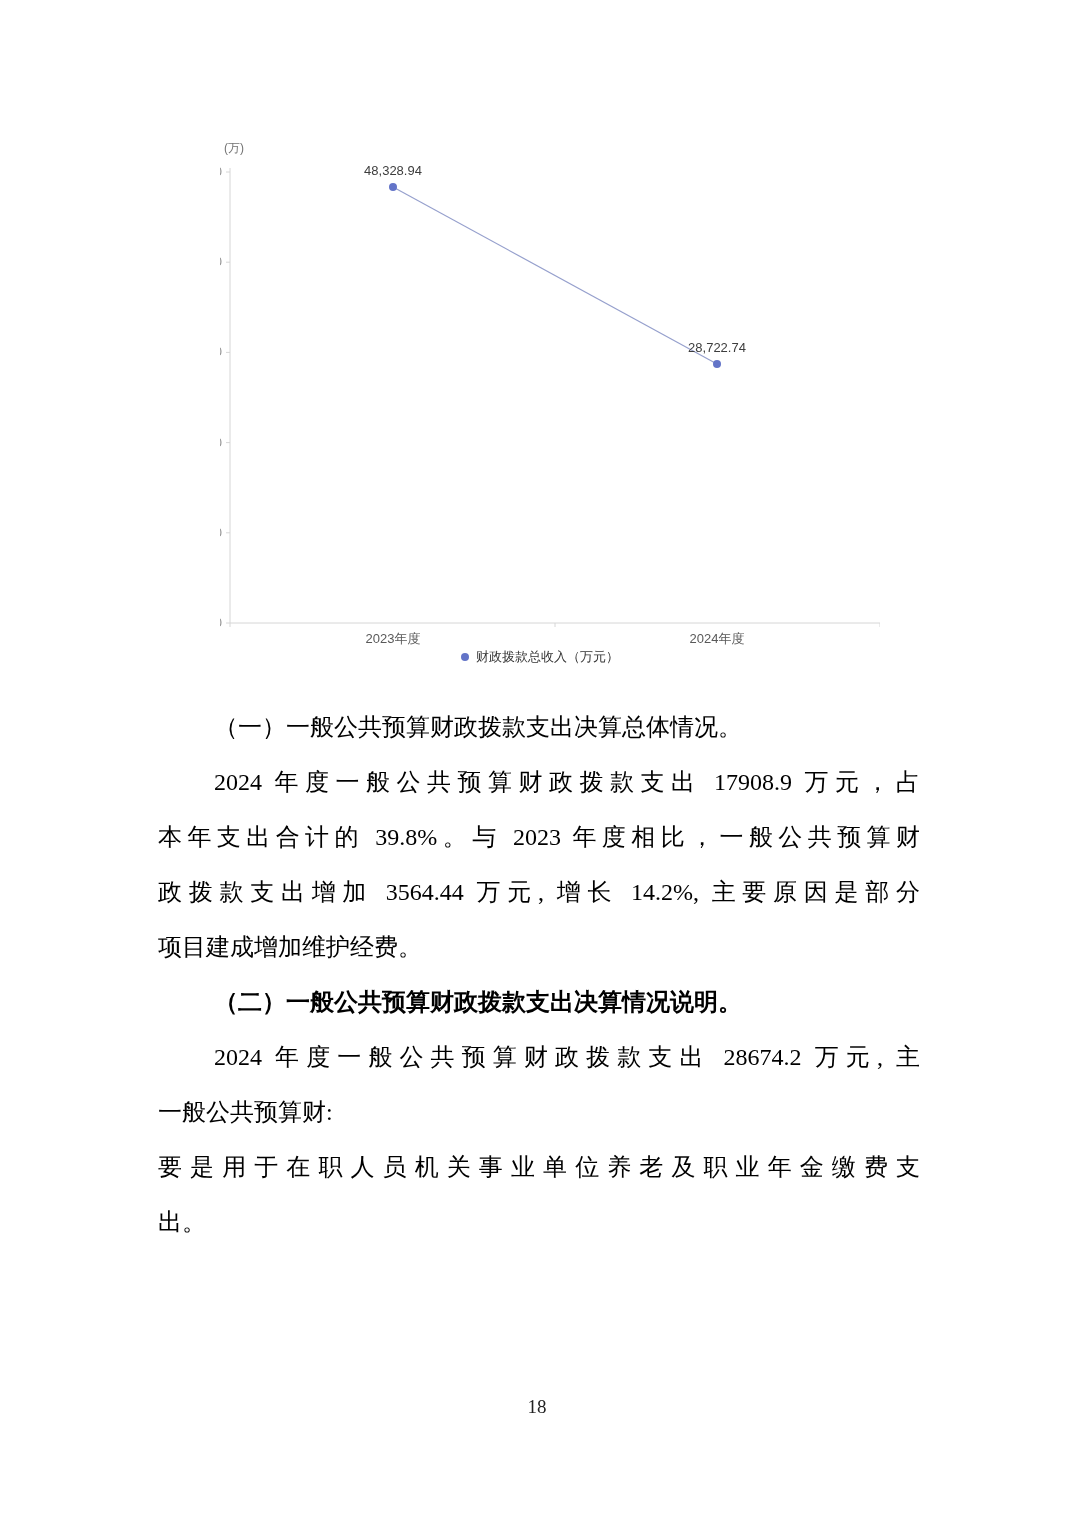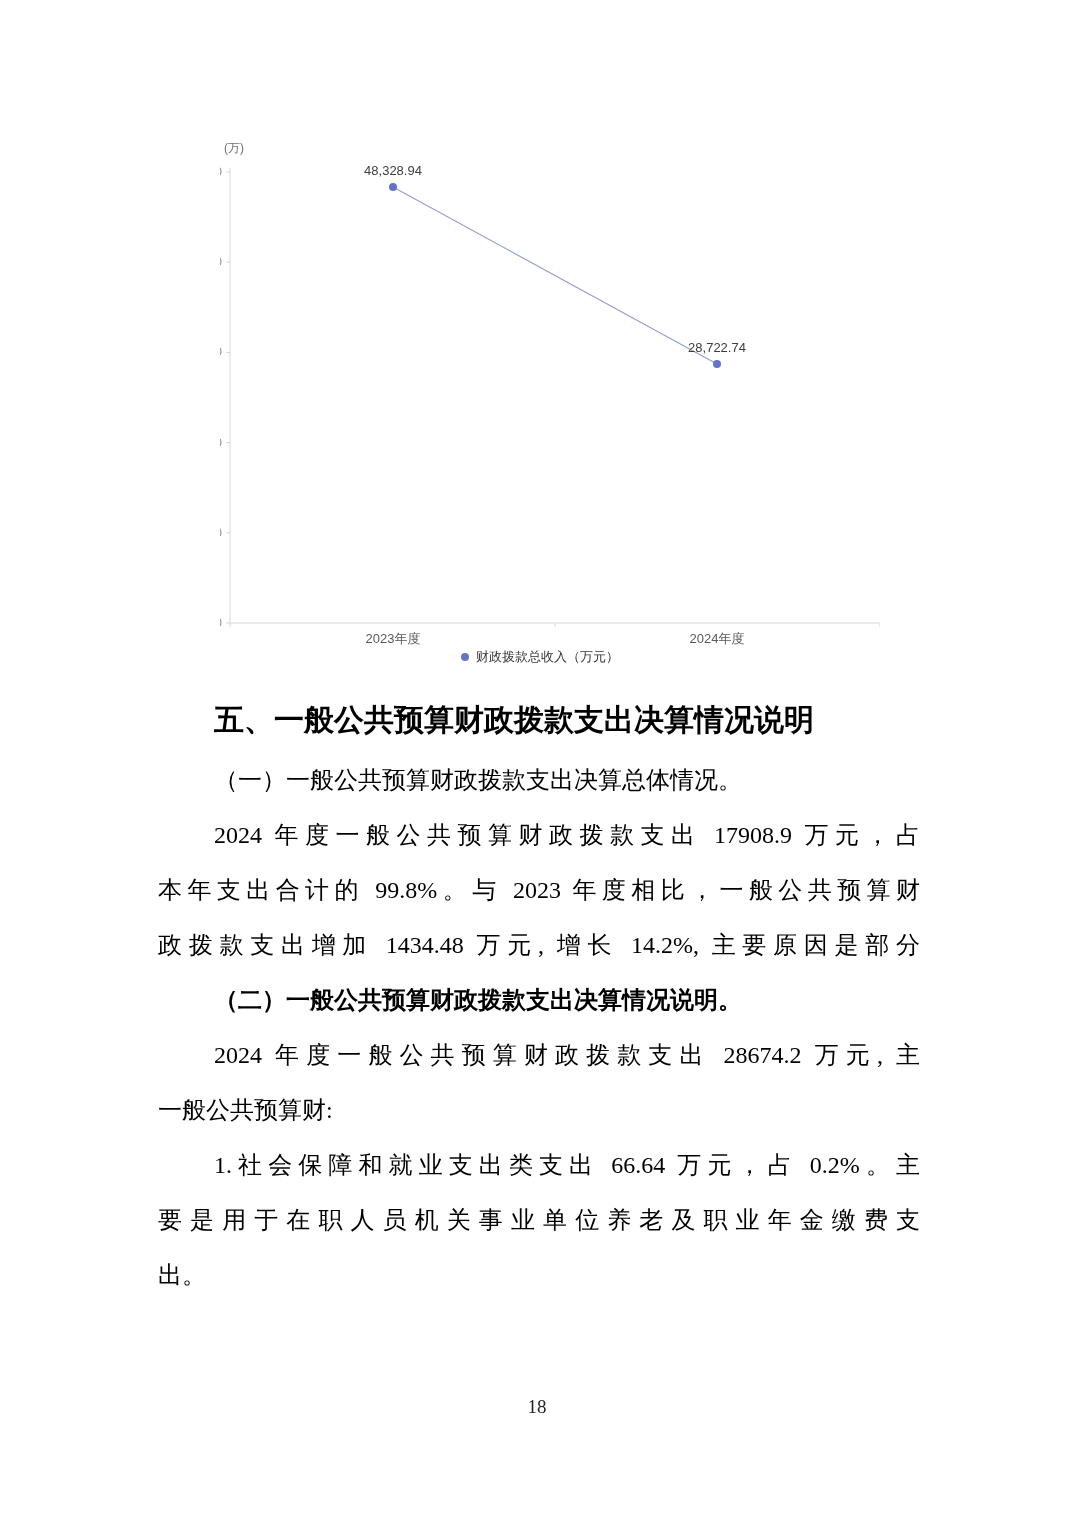--- a/index.html
+++ b/index.html
@@ -66,39 +66,38 @@
         <circle cx="497" cy="225.9208852" r="4" fill="#6374c8"></circle>
         <text x="497" y="213.9208852" class="dlabel">28,722.74</text>
       </svg>
     <div class="legend">
       <span class="dot" id="legend-dot" style="background: rgb(99, 116, 200);"></span>
       <span>财政拨款总收入（万元）</span>
     </div>
   </div>
 
   <div class="textcol">
-    <h2 class="doc-heading">五、一般公共预算财政拨款支出决算情况说明</h2>
     <div id="paragraphs">
         <div class="para sub">
           <div class="line first last">（一）一般公共预算财政拨款支出决算总体情况。</div>
         </div>
         <div class="para body">
           <div class="line first">2024 年度一般公共预算财政拨款支出 17908.9 万元，占</div>
-          <div class="line">本年支出合计的 99.8%。与 2023 年度相比，一般公共预算财</div>
-          <div class="line">政拨款支出增加 1434.48 万元, 增长 14.2%, 主要原因是部分</div>
+          <div class="line">本年支出合计的 39.8%。与 2023 年度相比，一般公共预算财</div>
+          <div class="line">政拨款支出增加 3564.44 万元, 增长 14.2%, 主要原因是部分</div>
+          <div class="line last">项目建成增加维护经费。</div>
         </div>
         <div class="para sub-bold">
           <div class="line first last">（二）一般公共预算财政拨款支出决算情况说明。</div>
         </div>
         <div class="para body">
           <div class="line first">2024 年度一般公共预算财政拨款支出 28674.2 万元, 主</div>
           <div class="line last">一般公共预算财:</div>
         </div>
         <div class="para body">
-          <div class="line first">1.社会保障和就业支出类支出 66.64 万元，占 0.2%。主</div>
           <div class="line">要是用于在职人员机关事业单位养老及职业年金缴费支</div>
           <div class="line last">出。</div>
         </div>
       </div>
   </div>
 
   <div class="pagenum">18</div>
 
 </div>
 

